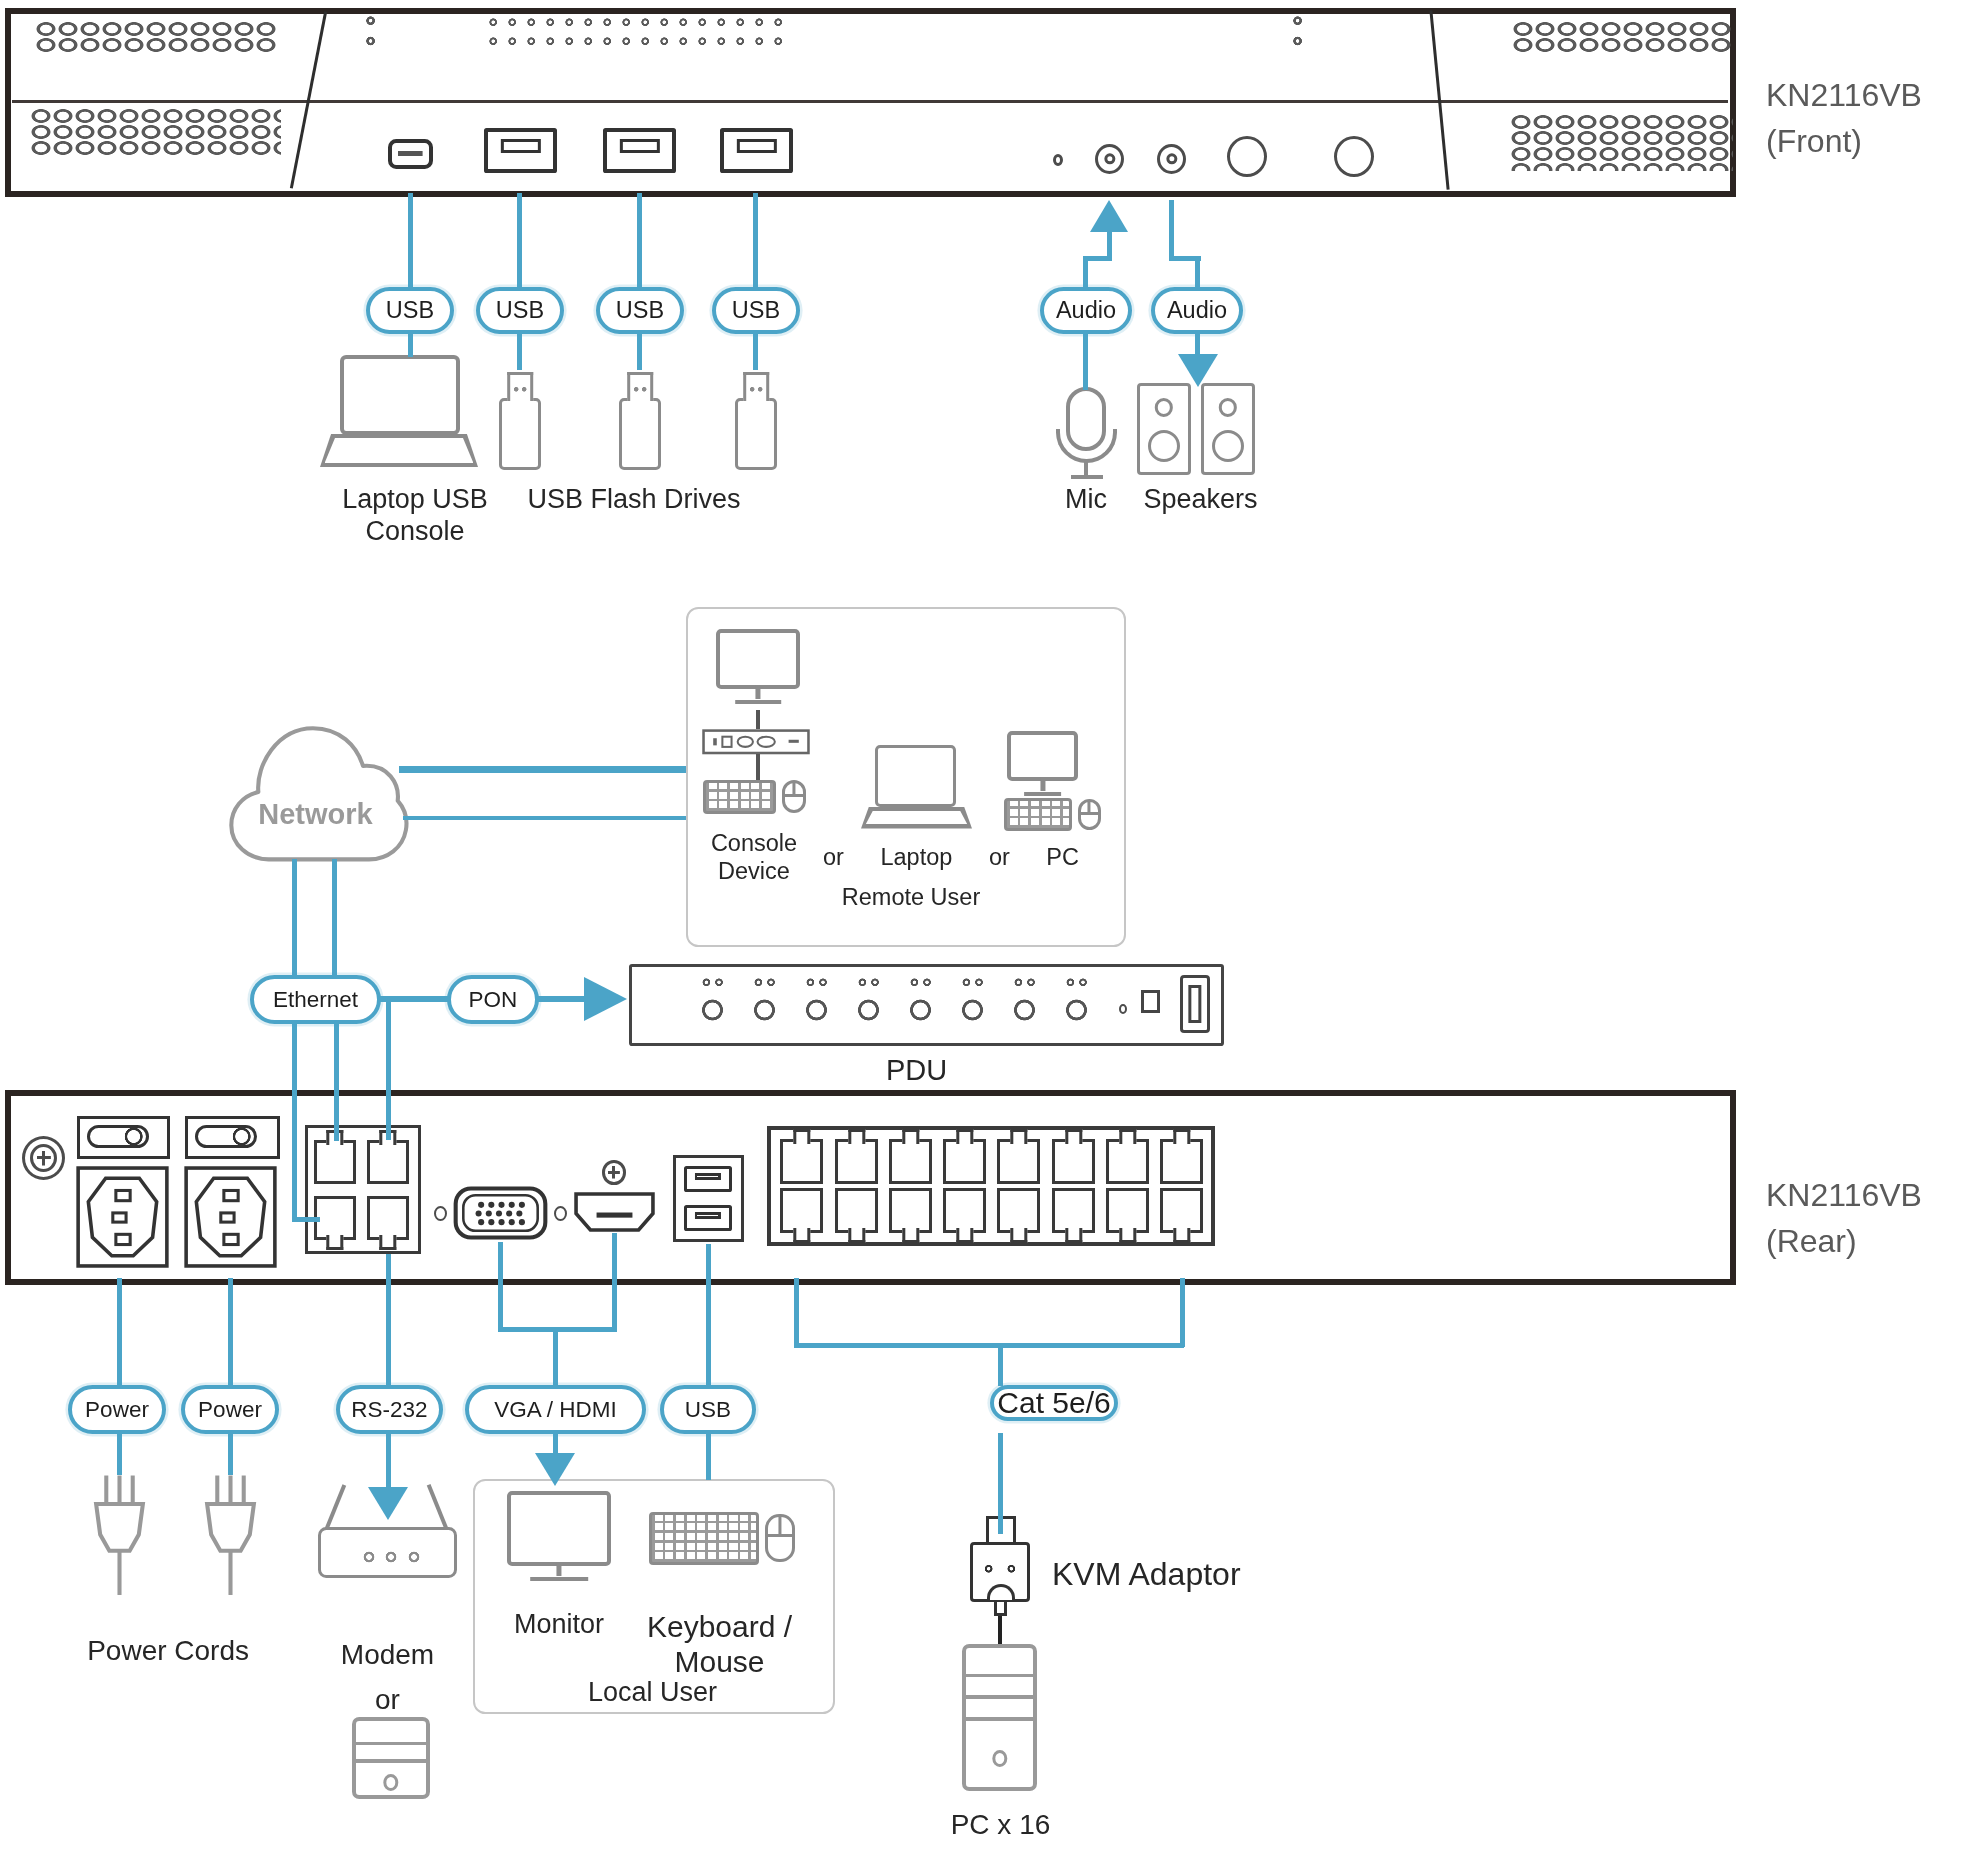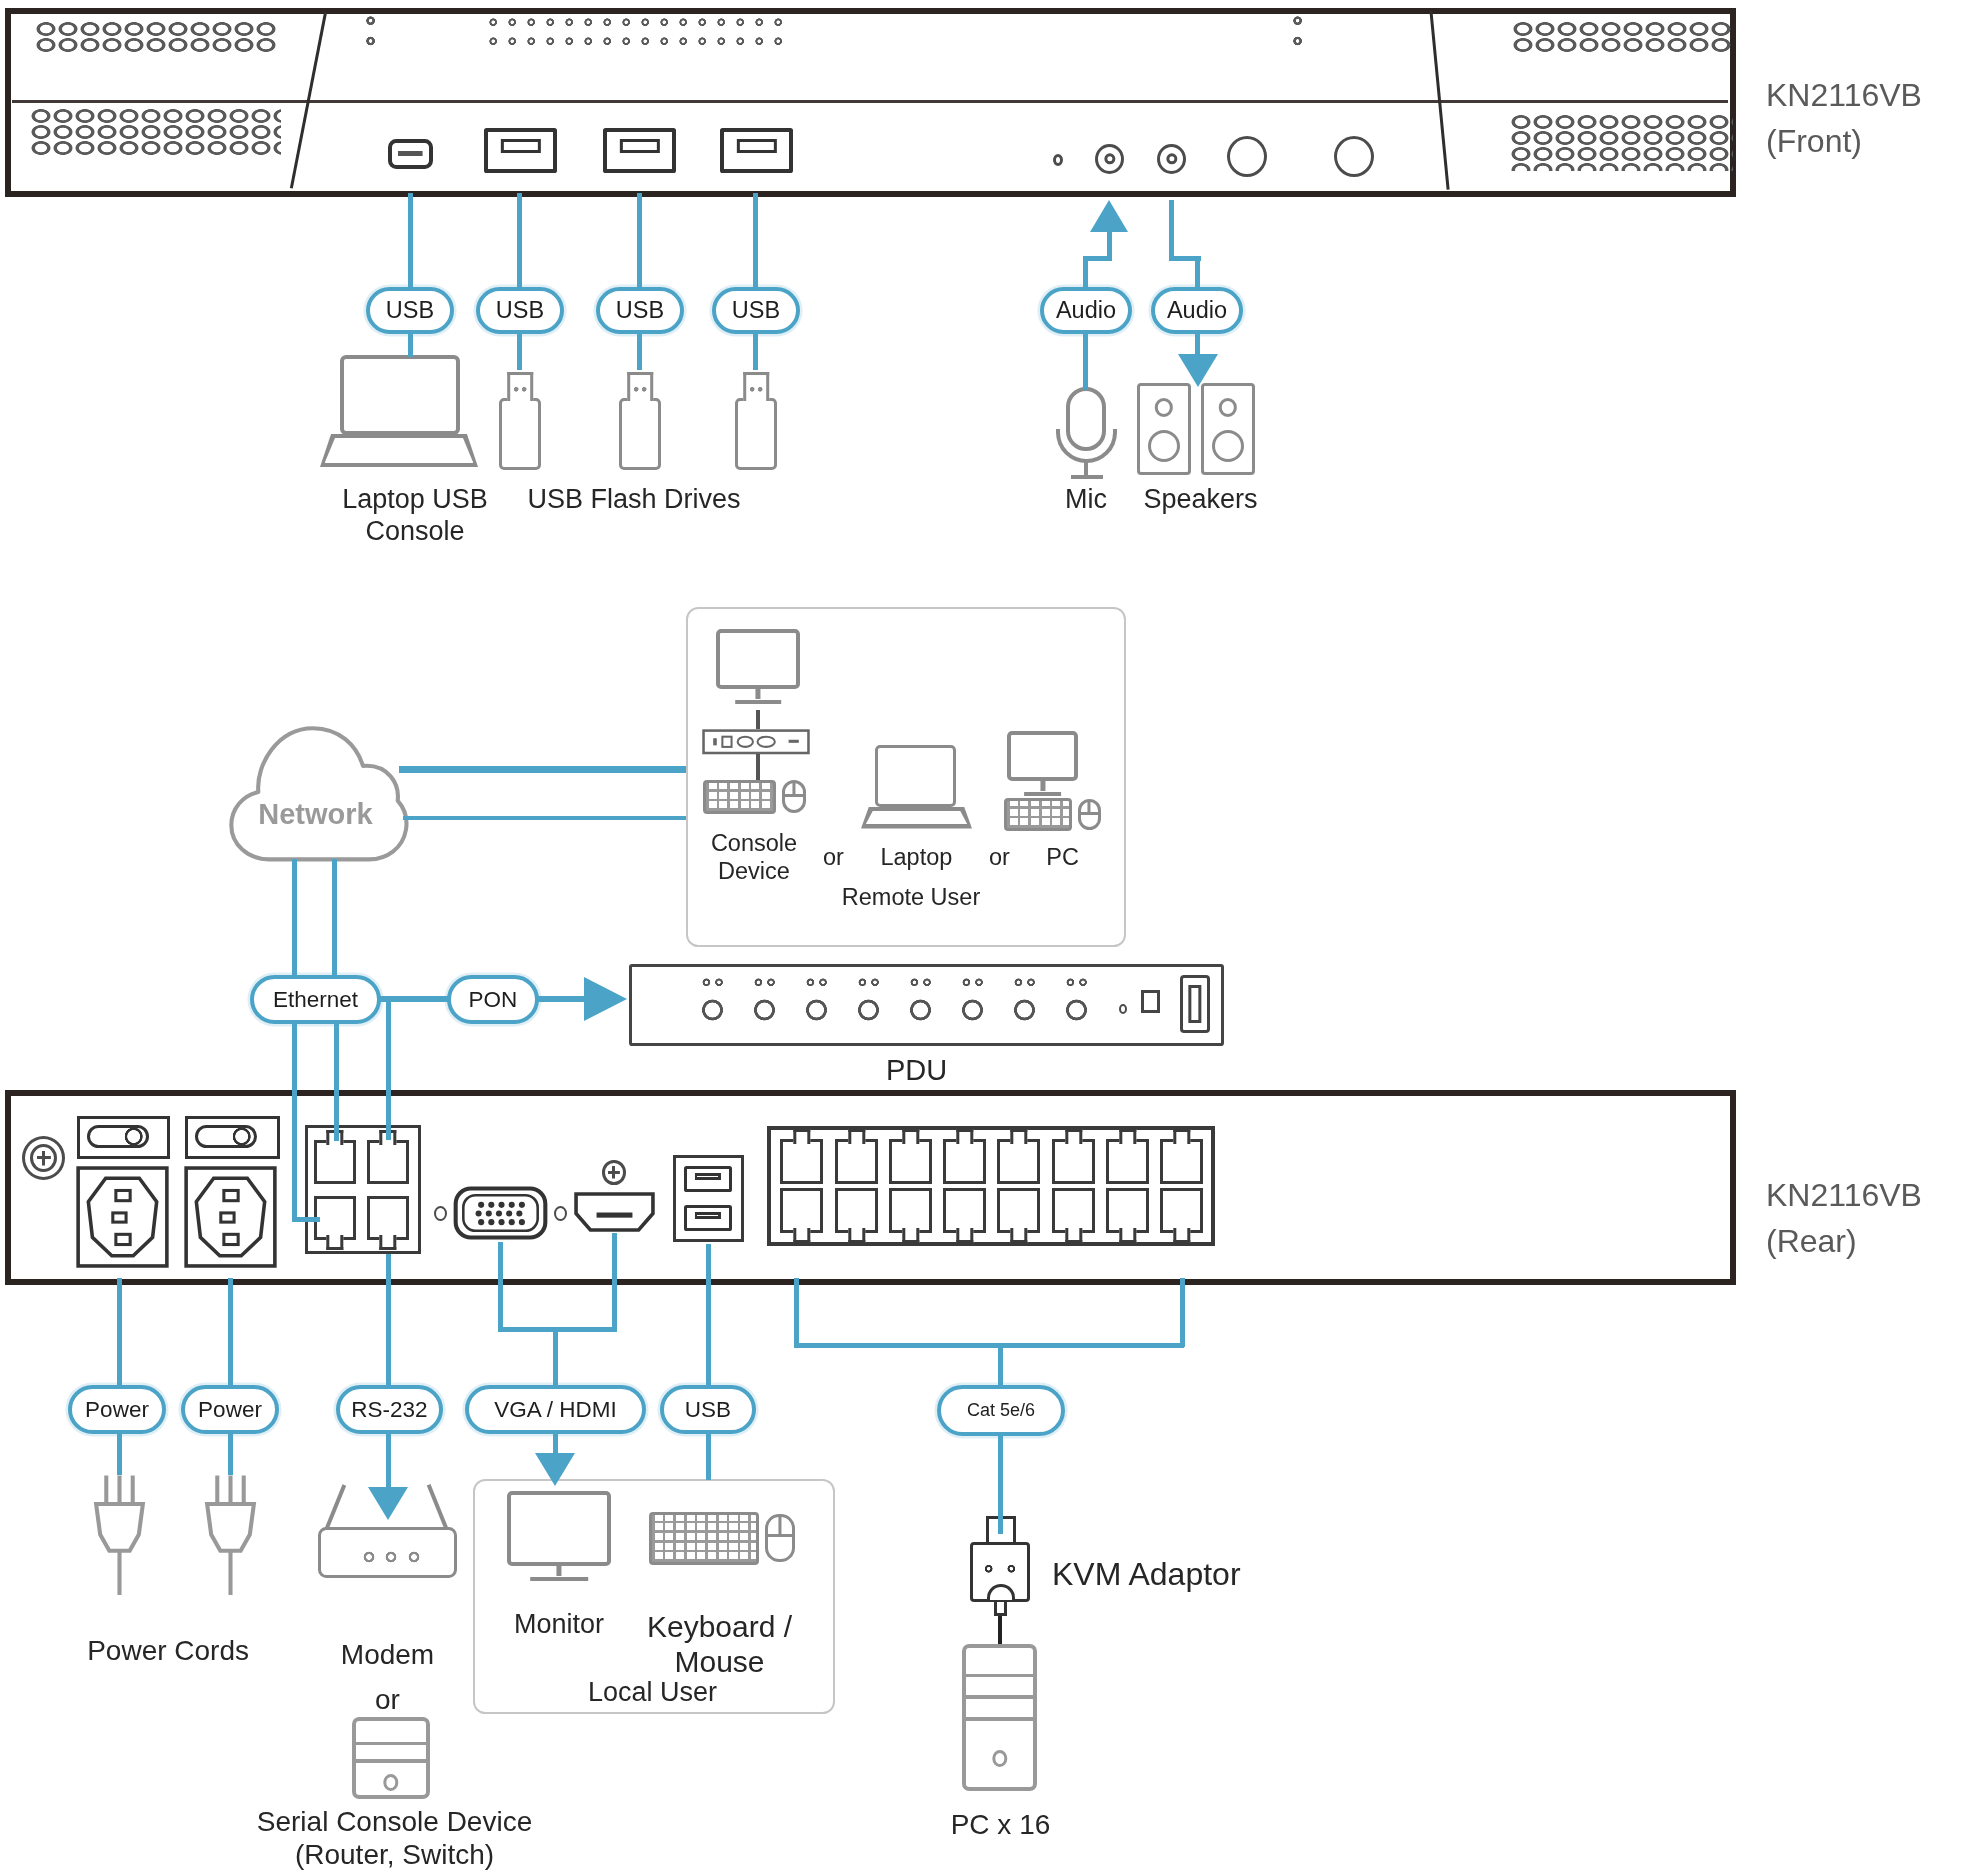--- a/index.html
+++ b/index.html
@@ -305,21 +305,21 @@
   <div class="cable" style="left:794px;top:1278px;width:5.1px;height:69px;"></div>
   <div class="cable" style="left:1180px;top:1278px;width:5.1px;height:69px;"></div>
   <div class="cable" style="left:794px;top:1343px;width:390px;height:5.1px;"></div>
   <div class="cable" style="left:998px;top:1345px;width:5.1px;height:41px;"></div>
 
   <div class="pill" style="left:68px;top:1385px;width:98px;height:49px;font-size:22.5px;">Power</div>
   <div class="pill" style="left:181px;top:1385px;width:98px;height:49px;font-size:22.5px;">Power</div>
   <div class="pill" style="left:336px;top:1385px;width:107px;height:49px;font-size:22.5px;">RS-232</div>
   <div class="pill" style="left:465px;top:1385px;width:181px;height:49px;font-size:22.5px;">VGA / HDMI</div>
   <div class="pill" style="left:660px;top:1385px;width:96px;height:49px;font-size:22.5px;">USB</div>
-  <div class="pill" style="left:937px;top:1385px;width:128px;height:51px;font-size:18px;">Cat 5e/6</div>
+  <div class="pill" style="left:990px;top:1385px;width:128px;height:36px;font-size:30px;">Cat 5e/6</div>
 
   <div class="cable" style="left:117px;top:1433px;width:5.1px;height:42px;"></div>
   <div class="cable" style="left:228px;top:1433px;width:5.1px;height:42px;"></div>
   <svg style="left:89px;top:1474px;" width="61" height="123" viewBox="0 0 120 240">
     <rect x="30" y="2" width="8" height="56" fill="#999"></rect>
       <rect x="56" y="2" width="8" height="56" fill="#999"></rect>
       <rect x="82" y="2" width="8" height="56" fill="#999"></rect>
     <polygon points="14,58 106,58 98,118 80,150 40,150 22,118" fill="#fff" stroke="#999" stroke-width="8"></polygon>
     <rect x="56" y="152" width="8" height="85" fill="#999"></rect>
   </svg>
@@ -340,24 +340,20 @@
       radial-gradient(circle 5.6px at 48px 27px, rgba(0,0,0,0) 2.6px,var(--gray) 3.1px 5.1px,rgba(0,0,0,0) 5.6px),
       radial-gradient(circle 5.6px at 70px 27px, rgba(0,0,0,0) 2.6px,var(--gray) 3.1px 5.1px,rgba(0,0,0,0) 5.6px),
       radial-gradient(circle 5.6px at 93px 27px, rgba(0,0,0,0) 2.6px,var(--gray) 3.1px 5.1px,rgba(0,0,0,0) 5.6px),#fff;"></div>
   <div class="label" style="left:321px;top:1638px;width:133px;font-size:28px;">Modem</div>
   <div class="label" style="left:321px;top:1683px;width:133px;font-size:28px;">or</div>
   <div class="tower" style="left:352px;top:1717px;width:78px;height:82px;">
     <div class="tline" style="top:20.5px;"></div>
     <div class="tline" style="top:38px;"></div>
     <div class="tcirc" style="top:53px;"></div>
   </div>
-  <div class="label" style="left:205px;top:1805px;width:379px;font-size:28px;">
-    <div>Serial Console Device</div>
-    <div>(Router, Switch)</div>
-  </div>
 
   <div class="cable" style="left:553px;top:1433px;width:5.1px;height:22.5px;"></div>
   <div class="arr-down" style="left:535px;top:1453px;"></div>
   <div class="cable" style="left:706px;top:1433px;width:5.1px;height:47px;"></div>
   <div class="consolebox" style="left:473px;top:1479px;width:358px;height:231px;"></div>
   <div class="mon" style="left:507px;top:1491px;width:104px;height:75px;"></div>
   <div class="kbd" style="left:649px;top:1512px;width:110px;height:53px;"></div>
   <div class="mouse" style="left:765px;top:1514px;width:30px;height:48px;"></div>
   <div class="label" style="left:482px;top:1609px;width:154px;font-size:27px;">Monitor</div>
   <div class="label" style="left:635px;top:1609px;width:169px;font-size:30px;">

